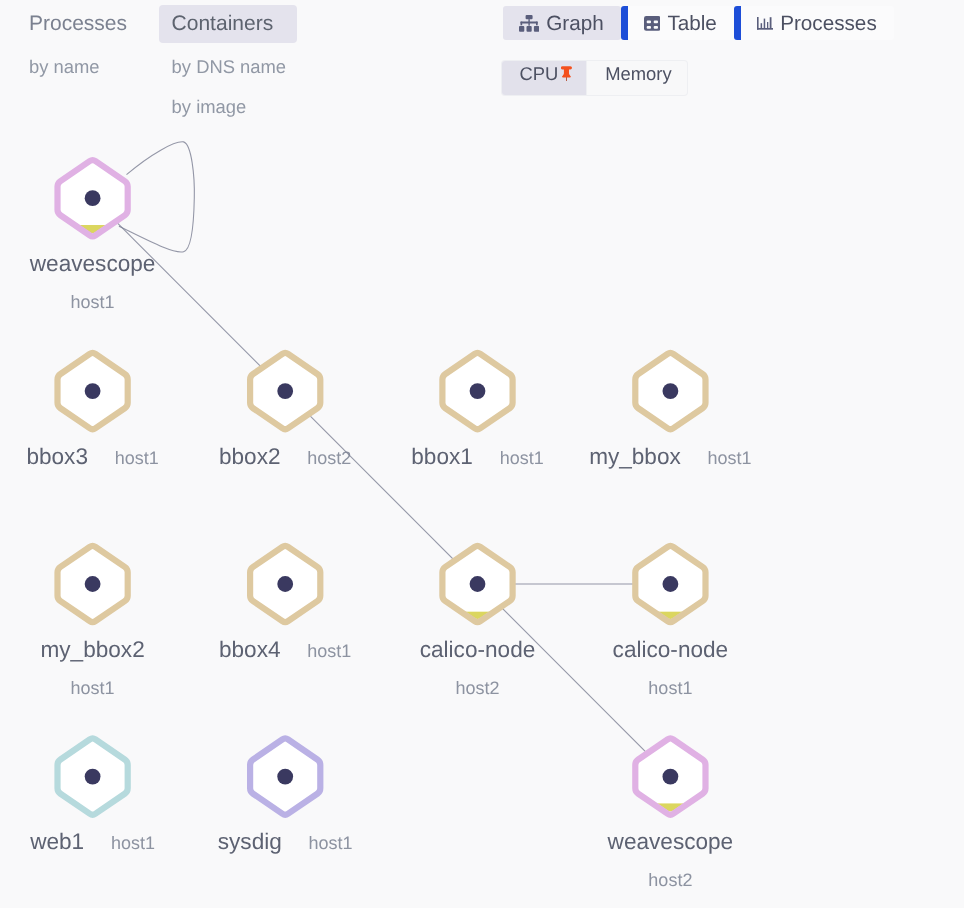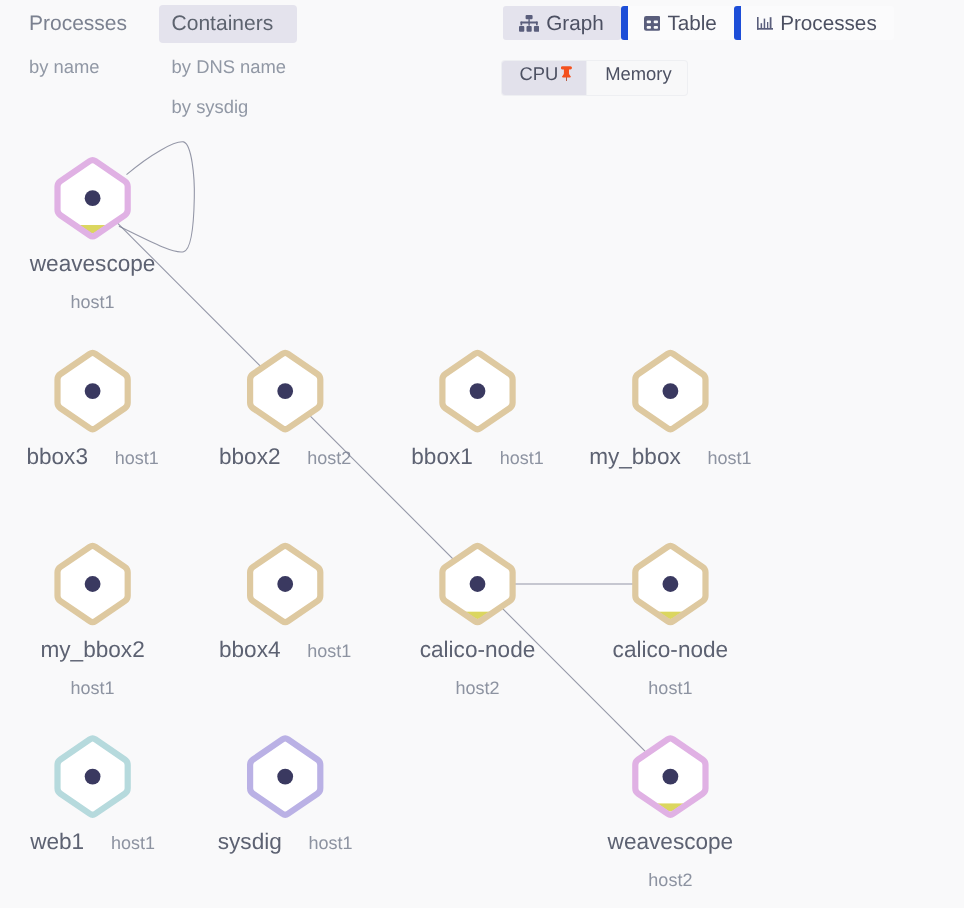--- a/index.html
+++ b/index.html
@@ -133,21 +133,21 @@
       </g>
     </g>
   </svg>
 
 <div class="header">
   <div class="topo-group" id="tg0" style="left:16px"><div class="topo-tab">Processes</div><div class="topo-subs">
         <div class="topo-sub">by name</div>
       </div></div>
   <div class="topo-group" id="tg1" style="left:158.6px"><div class="topo-tab sel">Containers</div><div class="topo-subs">
         <div class="topo-sub">by DNS name</div>
-        <div class="topo-sub">by sysdig</div>
+        <div class="topo-sub">by image</div>
       </div></div>
   <div class="viewmodes" id="viewmodes">
       <div class="vm sel">
         <span>
           <svg width="20.2" height="16.8" viewBox="0 0 20.2 16.8">
             <g fill="#5a5e7c">
               <rect x="6.6" y="0" width="7" height="4.3" rx="1"></rect>
               <rect x="9.4" y="4.1" width="1.4" height="6.6"></rect>
               <rect x="1.5" y="6.6" width="17.2" height="1.9" rx="0.6"></rect>
               <rect x="1.5" y="6.6" width="1.7" height="3.7"></rect>

